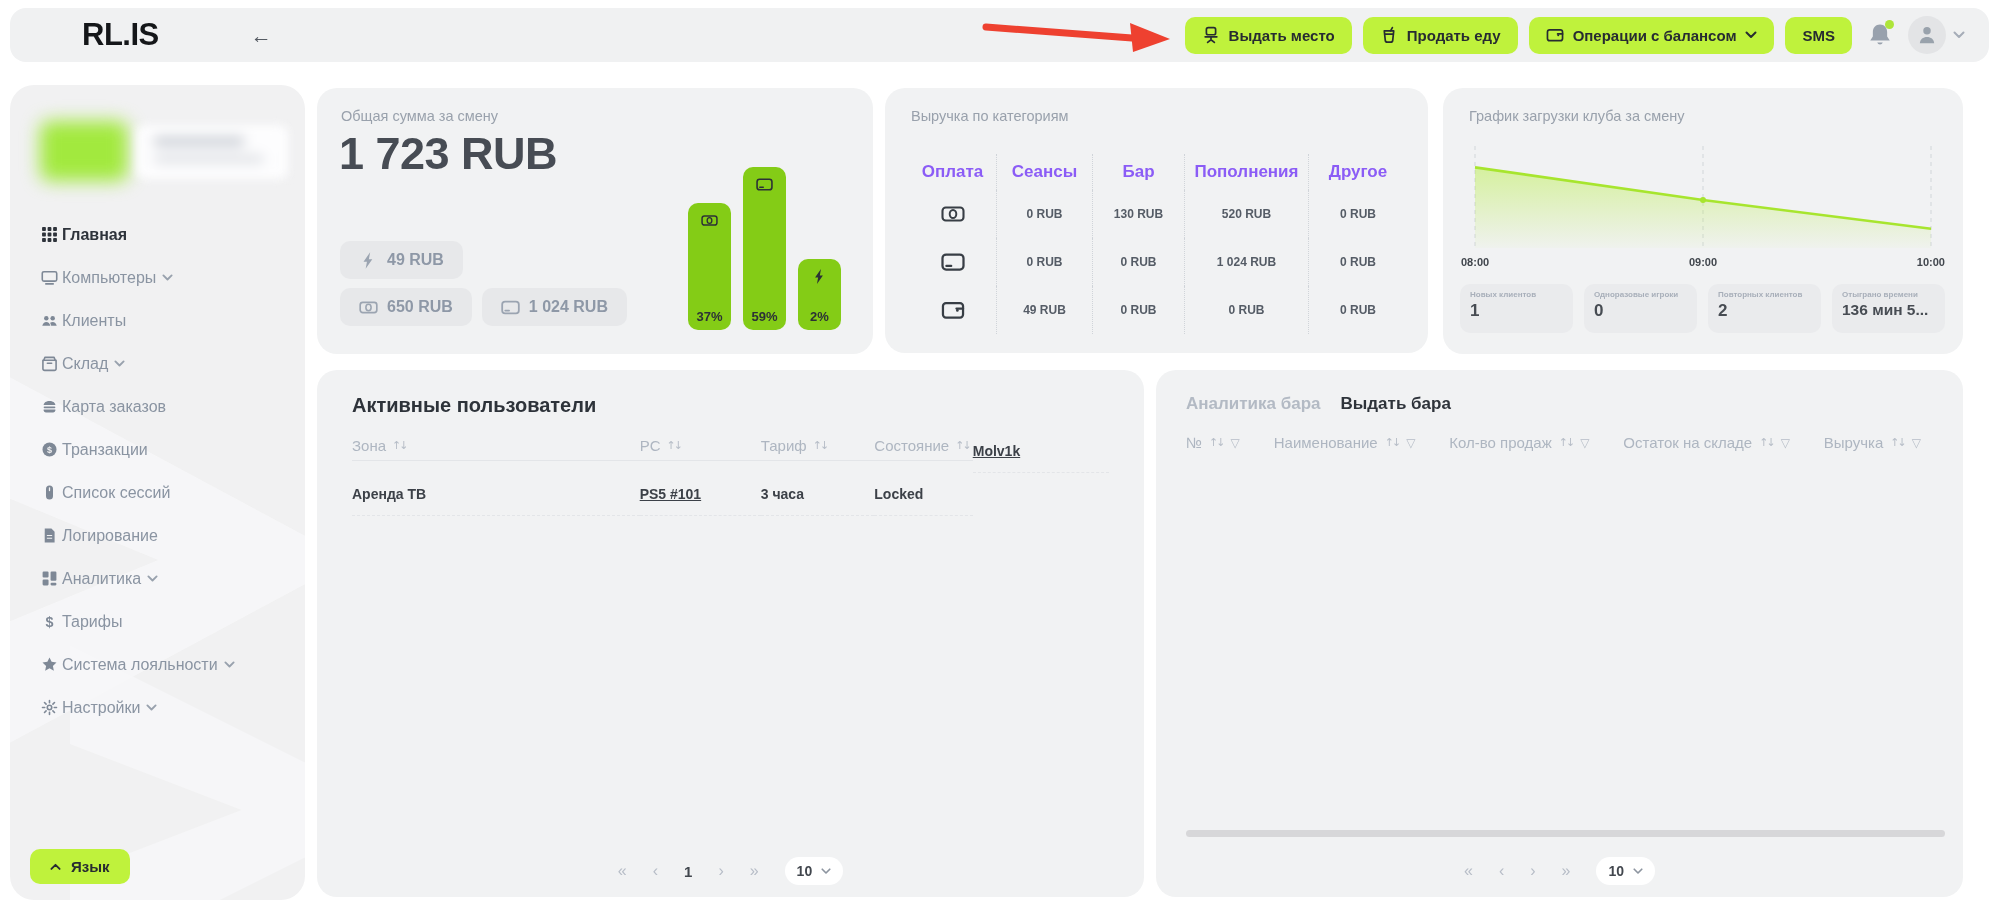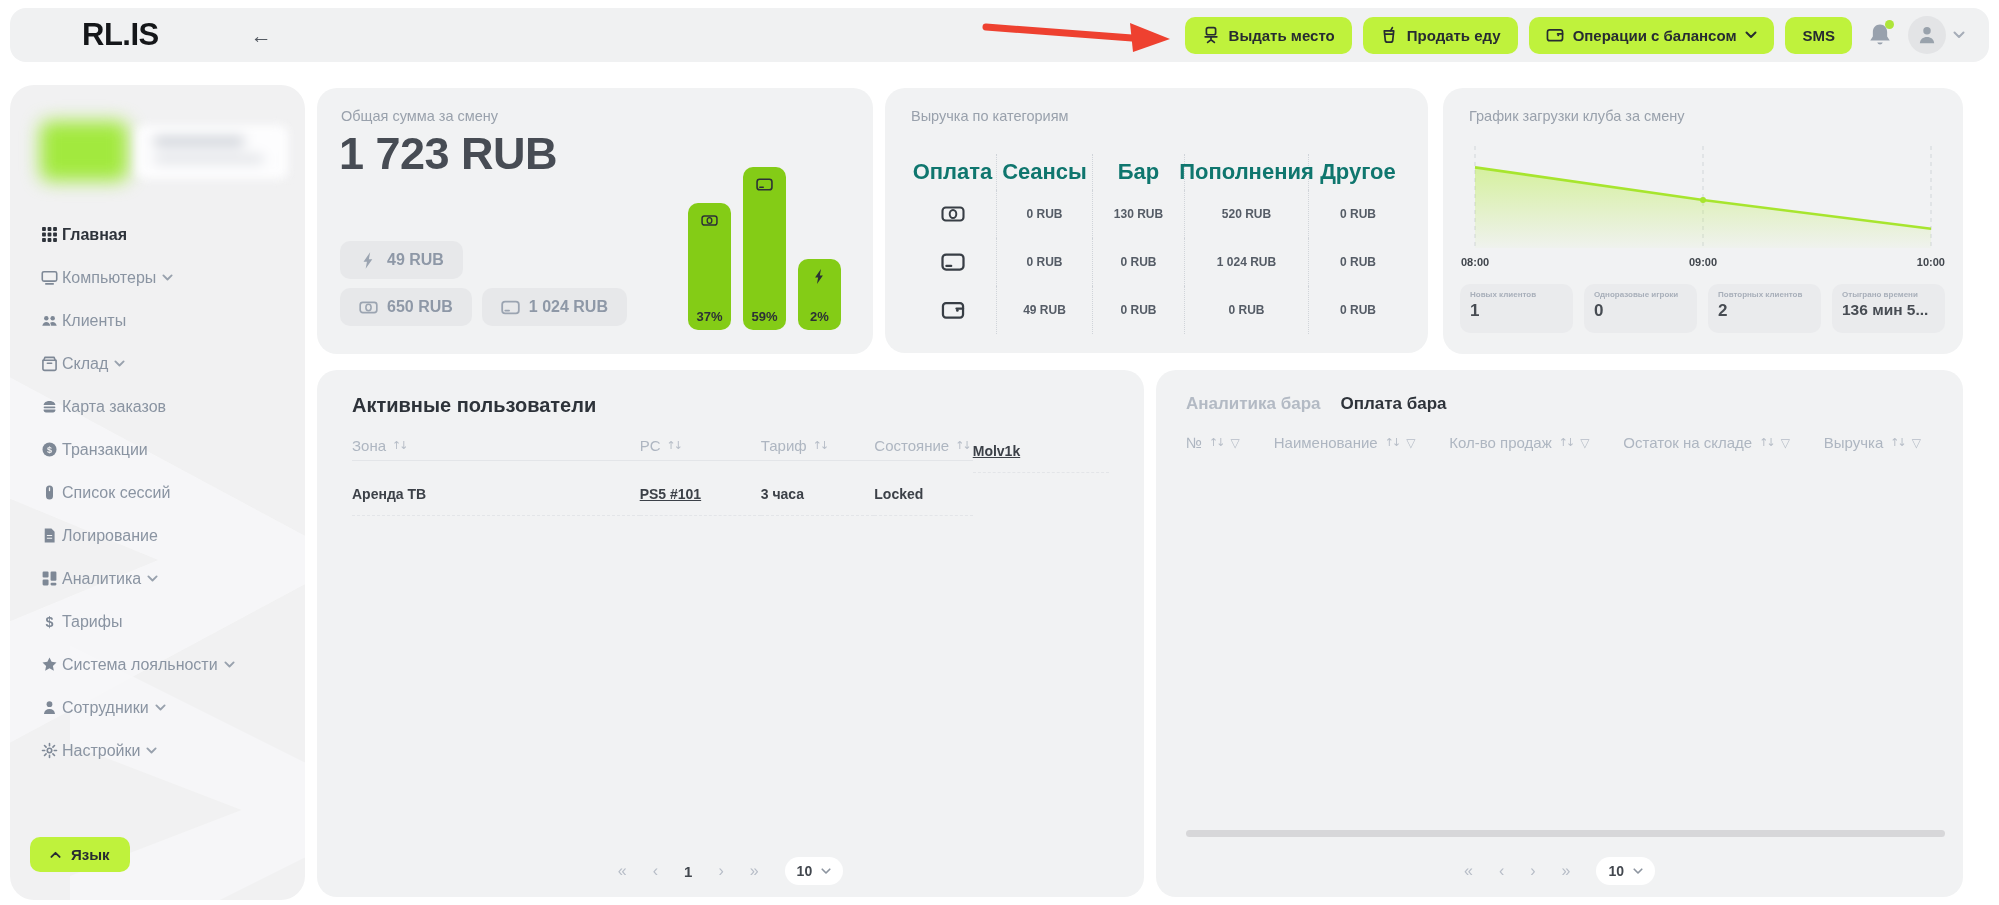--- a/index.html
+++ b/index.html
@@ -36,21 +36,21 @@
   .blur-green{position:absolute;left:30px;top:36px;width:88px;height:60px;background:#a2e93e;border-radius:10px;filter:blur(9px);}
   .blur-white{position:absolute;left:126px;top:40px;width:152px;height:54px;background:#fdfdfe;border-radius:8px;filter:blur(5px);}
   .blur-smudge{position:absolute;background:#c7cbd2;filter:blur(4px);border-radius:3px;}
   .nav{position:absolute;left:0;top:128px;width:100%;}
   .nav-item{display:flex;align-items:center;gap:4px;height:43px;padding-left:31px;cursor:pointer;
     color:#8a94a2;font-size:16px;font-weight:500;}
   .nav-item .ic{width:17px;height:17px;display:inline-flex;color:#7e8896;flex:0 0 auto;}
   .nav-item .nchev{width:11px;display:inline-flex;color:#98a1ad;margin-left:2px;}
   .nav-item.active{color:#2e333b;font-weight:700;}
   .nav-item.active .ic{color:#2e333b;}
-  .lang-btn{position:absolute;left:20px;bottom:28px;height:35px;border:none;border-radius:10px;
+  .lang-btn{position:absolute;left:20px;bottom:16px;height:35px;border:none;border-radius:10px;
     background:#bff23c;color:#272c31;font-family:inherit;font-size:15px;font-weight:700;
     display:inline-flex;align-items:center;gap:10px;padding:0 20px;cursor:pointer;}
   .lang-btn .chev{width:11px;display:inline-flex;transform:rotate(180deg);}
   
   .card{position:absolute;background:#f1f2f3;border-radius:20px;}
   #card-summary{left:317px;top:88px;width:556px;height:266px;}
   #card-categories{left:885px;top:88px;width:543px;height:265px;}
   #card-load{left:1443px;top:88px;width:520px;height:266px;}
   #card-users{left:317px;top:370px;width:827px;height:527px;}
   #card-bar{left:1156px;top:370px;width:807px;height:527px;}
@@ -64,21 +64,21 @@
   #chip-row-2{position:absolute;left:23px;top:200px;display:flex;gap:10px;}
   .bars{position:absolute;left:371px;bottom:24px;display:flex;align-items:flex-end;gap:12px;}
   .bar{width:43px;background:#84cc16;border-radius:10px;display:flex;flex-direction:column;
     align-items:center;justify-content:space-between;padding:9px 0 6px;color:#2c3136;}
   .bar .ic{width:17px;height:17px;display:inline-flex;}
   .bar .pct{font-size:13px;font-weight:700;}
   
   .cat-grid{position:absolute;left:24px;top:66px;display:grid;grid-template-columns:88px 96px 92px 124px 98px;}
   .cat-cell{display:flex;align-items:center;justify-content:center;height:48px;
     font-size:12px;font-weight:600;color:#555c66;}
-  .cat-cell.hdr{height:36px;font-size:22px;color:#0f766e;}
+  .cat-cell.hdr{height:36px;font-size:17px;color:#8b5cf6;}
   .cat-cell.sep{border-right:1.5px dotted #d0d4d9;}
   .cat-cell .ic{width:24px;height:24px;display:inline-flex;color:#383e45;}
   
   .load-svg{position:absolute;left:18px;top:56px;}
   .load-xlabels{position:absolute;left:18px;top:168px;width:484px;display:flex;justify-content:space-between;
     font-size:11px;font-weight:700;color:#41464d;}
   .stats{position:absolute;left:17px;top:196px;display:flex;gap:11px;}
   .stat{width:113px;height:49px;background:#eaebed;border-radius:10px;padding:6px 10px 0;box-sizing:border-box;}
   .stat .lb{font-size:8px;color:#a8afba;font-weight:600;white-space:nowrap;overflow:hidden;}
   .stat .vl{font-size:17px;color:#474c53;font-weight:700;margin-top:2px;white-space:nowrap;overflow:hidden;}
@@ -304,34 +304,20 @@
         </span>
         <span>Тарифы</span>
       </div>
       <div class="nav-item">
         <span class="ic">
           <svg viewBox="0 0 16 16" fill="currentColor">
             <path d="M8 1.3l2 4.2 4.6.6-3.4 3.2.9 4.5L8 11.6l-4.1 2.2.9-4.5L1.4 6.1 6 5.5z"></path>
           </svg>
         </span>
         <span>Система лояльности</span>
-        <span class="nchev">
-          <svg viewBox="0 0 12 8">
-            <path d="M1.5 1.5 6 6l4.5-4.5" fill="none" stroke="currentColor" stroke-linecap="round" stroke-linejoin="round" stroke-width="2"></path>
-          </svg>
-        </span>
-      </div>
-      <div class="nav-item">
-        <span class="ic">
-          <svg viewBox="0 0 16 16" fill="currentColor">
-            <circle cx="8" cy="4.9" r="2.7"></circle>
-            <path d="M2.8 14c.3-3 2.3-4.6 5.2-4.6s4.9 1.6 5.2 4.6z"></path>
-          </svg>
-        </span>
-        <span>Сотрудники</span>
         <span class="nchev">
           <svg viewBox="0 0 12 8">
             <path d="M1.5 1.5 6 6l4.5-4.5" fill="none" stroke="currentColor" stroke-linecap="round" stroke-linejoin="round" stroke-width="2"></path>
           </svg>
         </span>
       </div>
       <div class="nav-item">
         <span class="ic">
           <svg viewBox="0 0 16 16">
             <circle cx="8" cy="8" r="2.1" fill="none" stroke="currentColor" stroke-linecap="round" stroke-linejoin="round" stroke-width="1.5"></circle>
@@ -548,21 +534,21 @@
             <path d="M1.5 1.5 6 6l4.5-4.5" fill="none" stroke="currentColor" stroke-linecap="round" stroke-linejoin="round" stroke-width="2"></path>
           </svg>
         </span>
       </span>
     </div>
 </section>
 
 <section class="card" id="card-bar">
   <div class="tabs" id="tabs-slot">
       <span class="tab">Аналитика бара</span>
-      <span class="tab active">Оплата бара</span>
+      <span class="tab active">Выдать бара</span>
     </div>
   <div class="b-head" id="bar-head-slot">
       <div class="b-h">
         <span>№</span>
         <span class="sort">↑↓</span>
         <span class="funnel">▽</span>
       </div>
       <div class="b-h">
         <span>Наименование</span>
         <span class="sort">↑↓</span>

